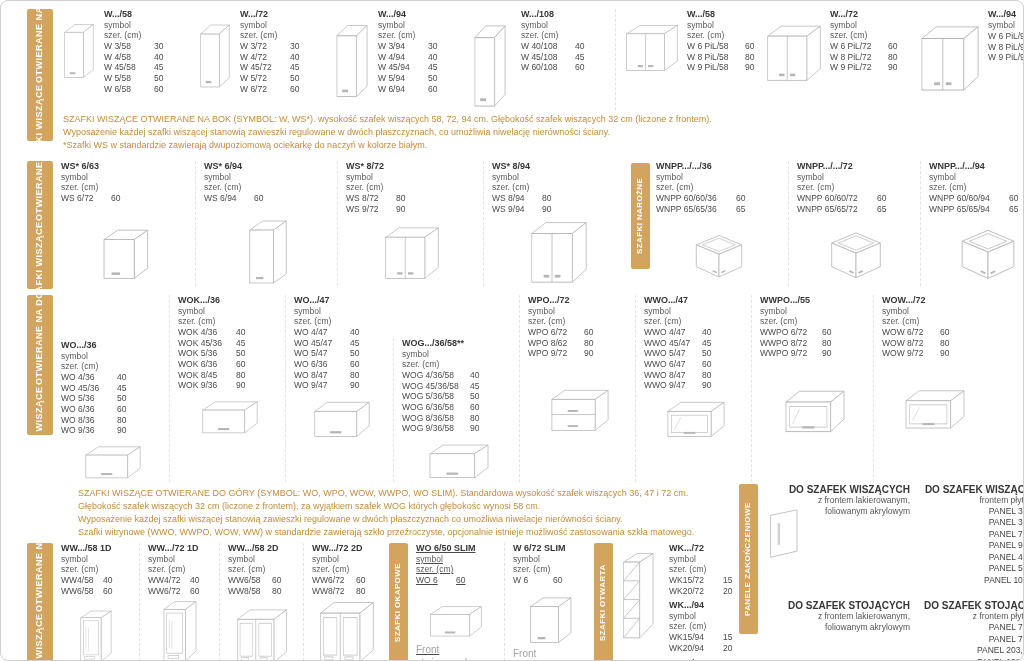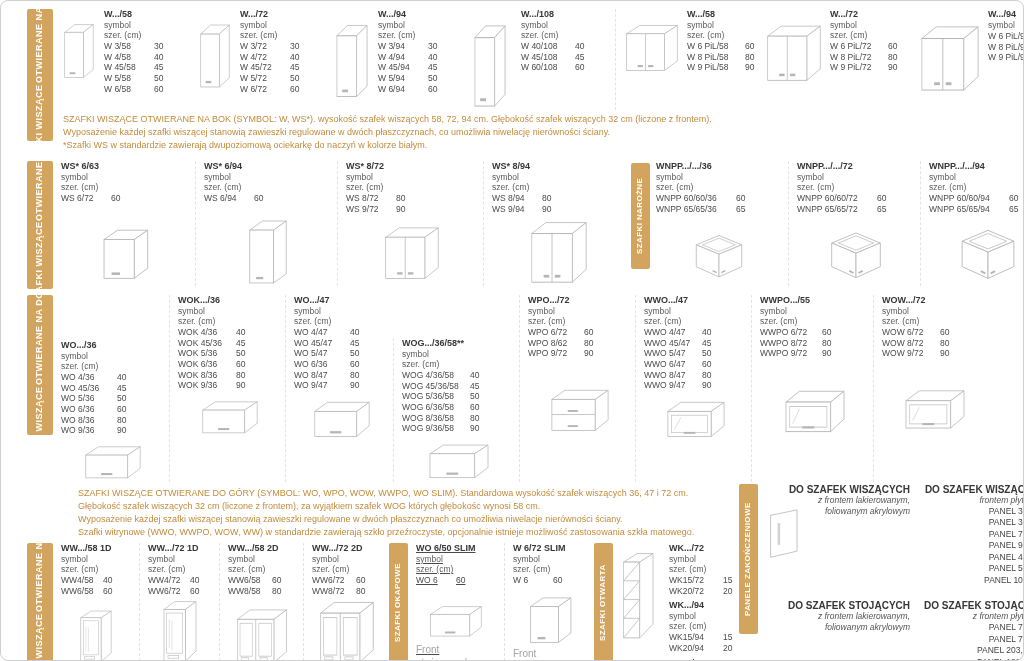--- a/index.html
+++ b/index.html
@@ -35,21 +35,21 @@
   .sep { border-left:1px dashed #e3e3e3; padding-left:8px; }
   .para { color:#c28b3c; font-size:9px; line-height:1.45; margin:3px 0 3px 2px; }
   .para div { white-space:nowrap; }
   
   .bottom { display:flex; margin-top:2px; }
   .bleft { width:712px; flex:none; }
   .panels { display:flex; gap:6px; flex:1; }
   .pgrid { display:grid; grid-template-columns:146px 128px; gap:8px 8px; text-align:right; }
   .pgroup { font-size:8.5px; color:#444; }
   .pg-title { font-weight:bold; font-size:10px; color:#363636; }
-  .pg-sub div { color:#555; line-height:1.3;font-style:italic; }
+  .pg-sub div { color:#555; line-height:1.3; }
   .pg-items div { line-height:1.35; }
   .pg-draw { position:absolute; left:0; top:22px; }
   .pgroup.first { position:relative; padding-left:6px; }
   .pfoot { grid-column:1 / span 2; color:#ab9166; font-size:7.5px; line-height:1.5; }
   .gap4 { height:4px; }
   svg.draw { display:block; }
 </style>
 </head>
 <body>
 
@@ -601,21 +601,21 @@
             </div>
             <div class="row">
               <span class="s">WOK 5/36</span>
               <span class="w">50</span>
             </div>
             <div class="row">
               <span class="s">WOK 6/36</span>
               <span class="w">60</span>
             </div>
             <div class="row">
-              <span class="s">WOK 8/36</span>
+              <span class="s">WOK 8/45</span>
               <span class="w">80</span>
             </div>
             <div class="row">
               <span class="s">WOK 9/36</span>
               <span class="w">90</span>
             </div>
           </div>
         <div class="dw">
             <svg class="draw" width="60" height="40" viewBox="0 0 86 58" preserveAspectRatio="none">
               <use href="#flip"></use>

